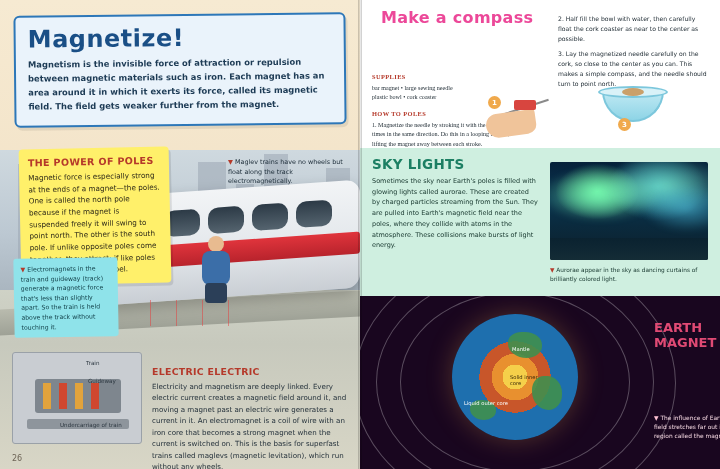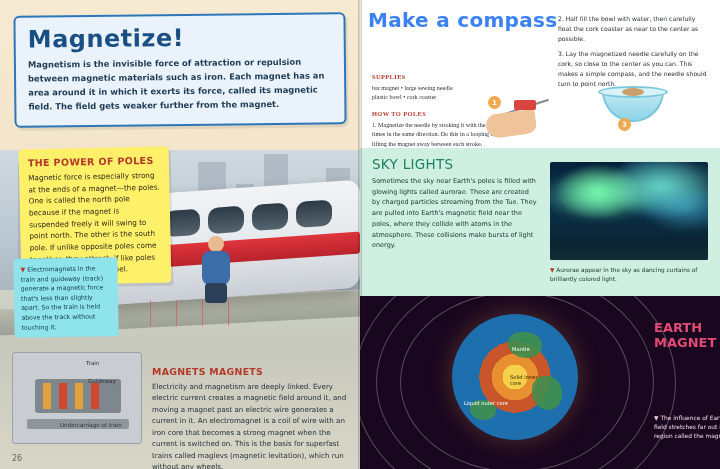--- a/index.html
+++ b/index.html
@@ -122,22 +122,22 @@
   .electric-magnets h3 { margin:0 0 4px 0; font-size:9.4px; color:#b5392a; letter-spacing:.3px; }
   .electric-magnets p { margin:0; font-size:7.1px; line-height:1.62; color:#23303a; }
 
   .lbl { position:absolute; font-size:5.6px; color:#2c3740; }
 
   .pagenum-left { position:absolute; left:12px; bottom:6px; font-size:8px; color:#6d6456;text-align:center; }
 
   
   .compass-sec { position:absolute; left:0; top:0; width:360px; height:148px; background:#ffffff; }
   .compass-title {
-    position:absolute; left:8px; top:8px;
-    font-size:20px; font-weight:bold; color:#3b82f6; letter-spacing:.3px;
+    position:absolute; left:21px; top:8px;
+    font-size:16px; font-weight:bold; color:#ec4899; letter-spacing:.3px;
   }
   .compass-intro {
     position:absolute; left:12px; top:34px; width:150px;
     font-size:6.4px; line-height:1.6; color:#243038;
   }
   .sub-h { font-size:6.4px; font-weight:bold; color:#b5392a; letter-spacing:.4px; }
   .compass-col1 { position:absolute; left:12px; top:72px; width:152px; font-size:6.1px; line-height:1.55; color:#243038;font-family:Liberation Serif, serif; }
   .compass-col2 { position:absolute; left:198px; top:14px; width:152px; font-size:6.1px; line-height:1.6; color:#243038; }
 
   .hand-ill { position:absolute; left:120px; top:94px; width:88px; height:46px; }
@@ -146,21 +146,21 @@
   .bowl-ill { position:absolute; left:236px; top:78px; width:74px; height:48px; }
   .bowl { position:absolute; left:6px; top:12px; width:62px; height:32px; border-radius:0 0 34px 34px; background:linear-gradient(180deg,#bfe9f3,#8ed4e6); border:2px solid #7cc7dc; }
   .bowl-rim { position:absolute; left:2px; top:8px; width:70px; height:12px; border-radius:50%; background:#d9f2f8; border:2px solid #7cc7dc; }
   .step-circ {
     position:absolute; width:13px; height:13px; border-radius:50%;
     background:#f0a94c; color:#fff; font-size:7px; font-weight:bold;
     display:flex; align-items:center; justify-content:center;
   }
 
   .sky-sec { position:absolute; left:0; top:148px; width:360px; height:148px; background:#cfefe0; }
-  .sky-title { position:absolute; left:12px; top:8px; font-size:13.5px; font-weight:normal; color:#1c7f63; letter-spacing:.3px; }
+  .sky-title { position:absolute; left:12px; top:8px; font-size:13.5px; font-weight:bold; color:#1c7f63; letter-spacing:.3px; }
   .sky-body { position:absolute; left:12px; top:28px; width:166px; font-size:6.5px; line-height:1.65; color:#17372e; }
   .aurora-photo {
     position:absolute; left:190px; top:14px; width:158px; height:98px;
     border-radius:2px; overflow:hidden;
     background:
       radial-gradient(60px 40px at 30% 30%, rgba(120,255,170,.85), rgba(0,0,0,0) 70%),
       radial-gradient(70px 50px at 68% 25%, rgba(80,230,255,.55), rgba(0,0,0,0) 70%),
       linear-gradient(180deg,#06213a 0%, #0b3550 38%, #0a2b3f 62%, #0d1f2b 100%);
   }
   .aurora-band {
@@ -247,39 +247,42 @@
     <div class="title-box">
       <div class="title-main">Magnetize!</div>
       <div class="title-body">Magnetism is the invisible force of attraction or repulsion between magnetic materials such as iron. Each magnet has an area around it in which it exerts its force, called its magnetic field. The field gets weaker further from the magnet.</div>
     </div>
 
     <div class="yellow-box">
       <h3>THE POWER OF POLES</h3>
       <p>Magnetic force is especially strong at the ends of a magnet—the poles. One is called the north pole because if the magnet is suspended freely it will swing to point north. The other is the south pole. If unlike opposite poles come together, they attract; if like poles come together, they repel.</p>
     </div>
 
+    <div class="caption-left">
+      <span style="color:#b5392a;">▼ </span><span>Maglev trains have no wheels but float along the track electromagnetically.</span>
+    </div>
 
     <div class="cyan-note">
       <span style="color:#b5392a;">▼ </span><span>Electromagnets in the train and guideway (track) generate a magnetic force that's less than slightly apart. So the train is held above the track without touching it.</span>
     </div>
 
     <div class="diagram">
       <div class="inner"></div>
       <div class="coil" style="left:30px;background:#e2a33c;"></div>
       <div class="coil" style="left:46px;background:#d0472f;"></div>
       <div class="coil" style="left:62px;background:#e2a33c;"></div>
       <div class="coil" style="left:78px;background:#d0472f;"></div>
       <div class="rail"></div>
     </div>
     <div class="lbl" style="left:86px;top:360px;">Train</div>
     <div class="lbl" style="left:88px;top:378px;">Guideway</div>
     <div class="lbl" style="left:60px;top:422px;width:64px;">Undercarriage of train</div>
 
     <div class="electric-magnets">
-      <h3>MAGNETS MAGNETS</h3>
+      <h3>ELECTRIC ELECTRIC</h3>
       <p>Electricity and magnetism are deeply linked. Every electric current creates a magnetic field around it, and moving a magnet past an electric wire generates a current in it. An electromagnet is a coil of wire with an iron core that becomes a strong magnet when the current is switched on. This is the basis for superfast trains called maglevs (magnetic levitation), which run without any wheels.</p>
     </div>
 
     <div class="pagenum-left">26</div>
   </div>
 
   <div class="page page-right">
 
     <div class="compass-sec">
       <div class="compass-title">Make a compass</div>
@@ -307,21 +310,21 @@
       <div class="bowl-ill">
         <div class="bowl"></div>
         <div class="bowl-rim"></div>
         <div style="position:absolute;left:26px;top:10px;width:22px;height:8px;border-radius:50%;background:#caa06a;"></div>
       </div>
       <div class="step-circ" style="left:258px;top:118px;">3</div>
     </div>
 
     <div class="sky-sec">
       <div class="sky-title">SKY LIGHTS</div>
-      <div class="sky-body">Sometimes the sky near Earth's poles is filled with glowing lights called aurorae. These are created by charged particles streaming from the Tue. They are pulled into Earth's magnetic field near the poles, where they collide with atoms in the atmosphere. These collisions make bursts of light energy.</div>
+      <div class="sky-body">Sometimes the sky near Earth's poles is filled with glowing lights called aurorae. These are created by charged particles streaming from the Sun. They are pulled into Earth's magnetic field near the poles, where they collide with atoms in the atmosphere. These collisions make bursts of light energy.</div>
 
       <div class="aurora-photo">
         <div class="aurora-band" style="left:-10px;top:6px;width:120px;height:54px;background:radial-gradient(closest-side, rgba(120,255,180,.75), rgba(120,255,180,0));"></div>
         <div class="aurora-band" style="left:50px;top:-6px;width:130px;height:60px;background:radial-gradient(closest-side, rgba(140,255,210,.6), rgba(140,255,210,0));"></div>
         <div class="aurora-band" style="left:92px;top:22px;width:90px;height:48px;background:radial-gradient(closest-side, rgba(90,220,255,.5), rgba(90,220,255,0));"></div>
         <div class="aurora-land"></div>
       </div>
       <div class="aurora-cap">
         <span style="color:#b5392a;">▼ </span><span>Aurorae appear in the sky as dancing curtains of brilliantly colored light.</span>
       </div>

